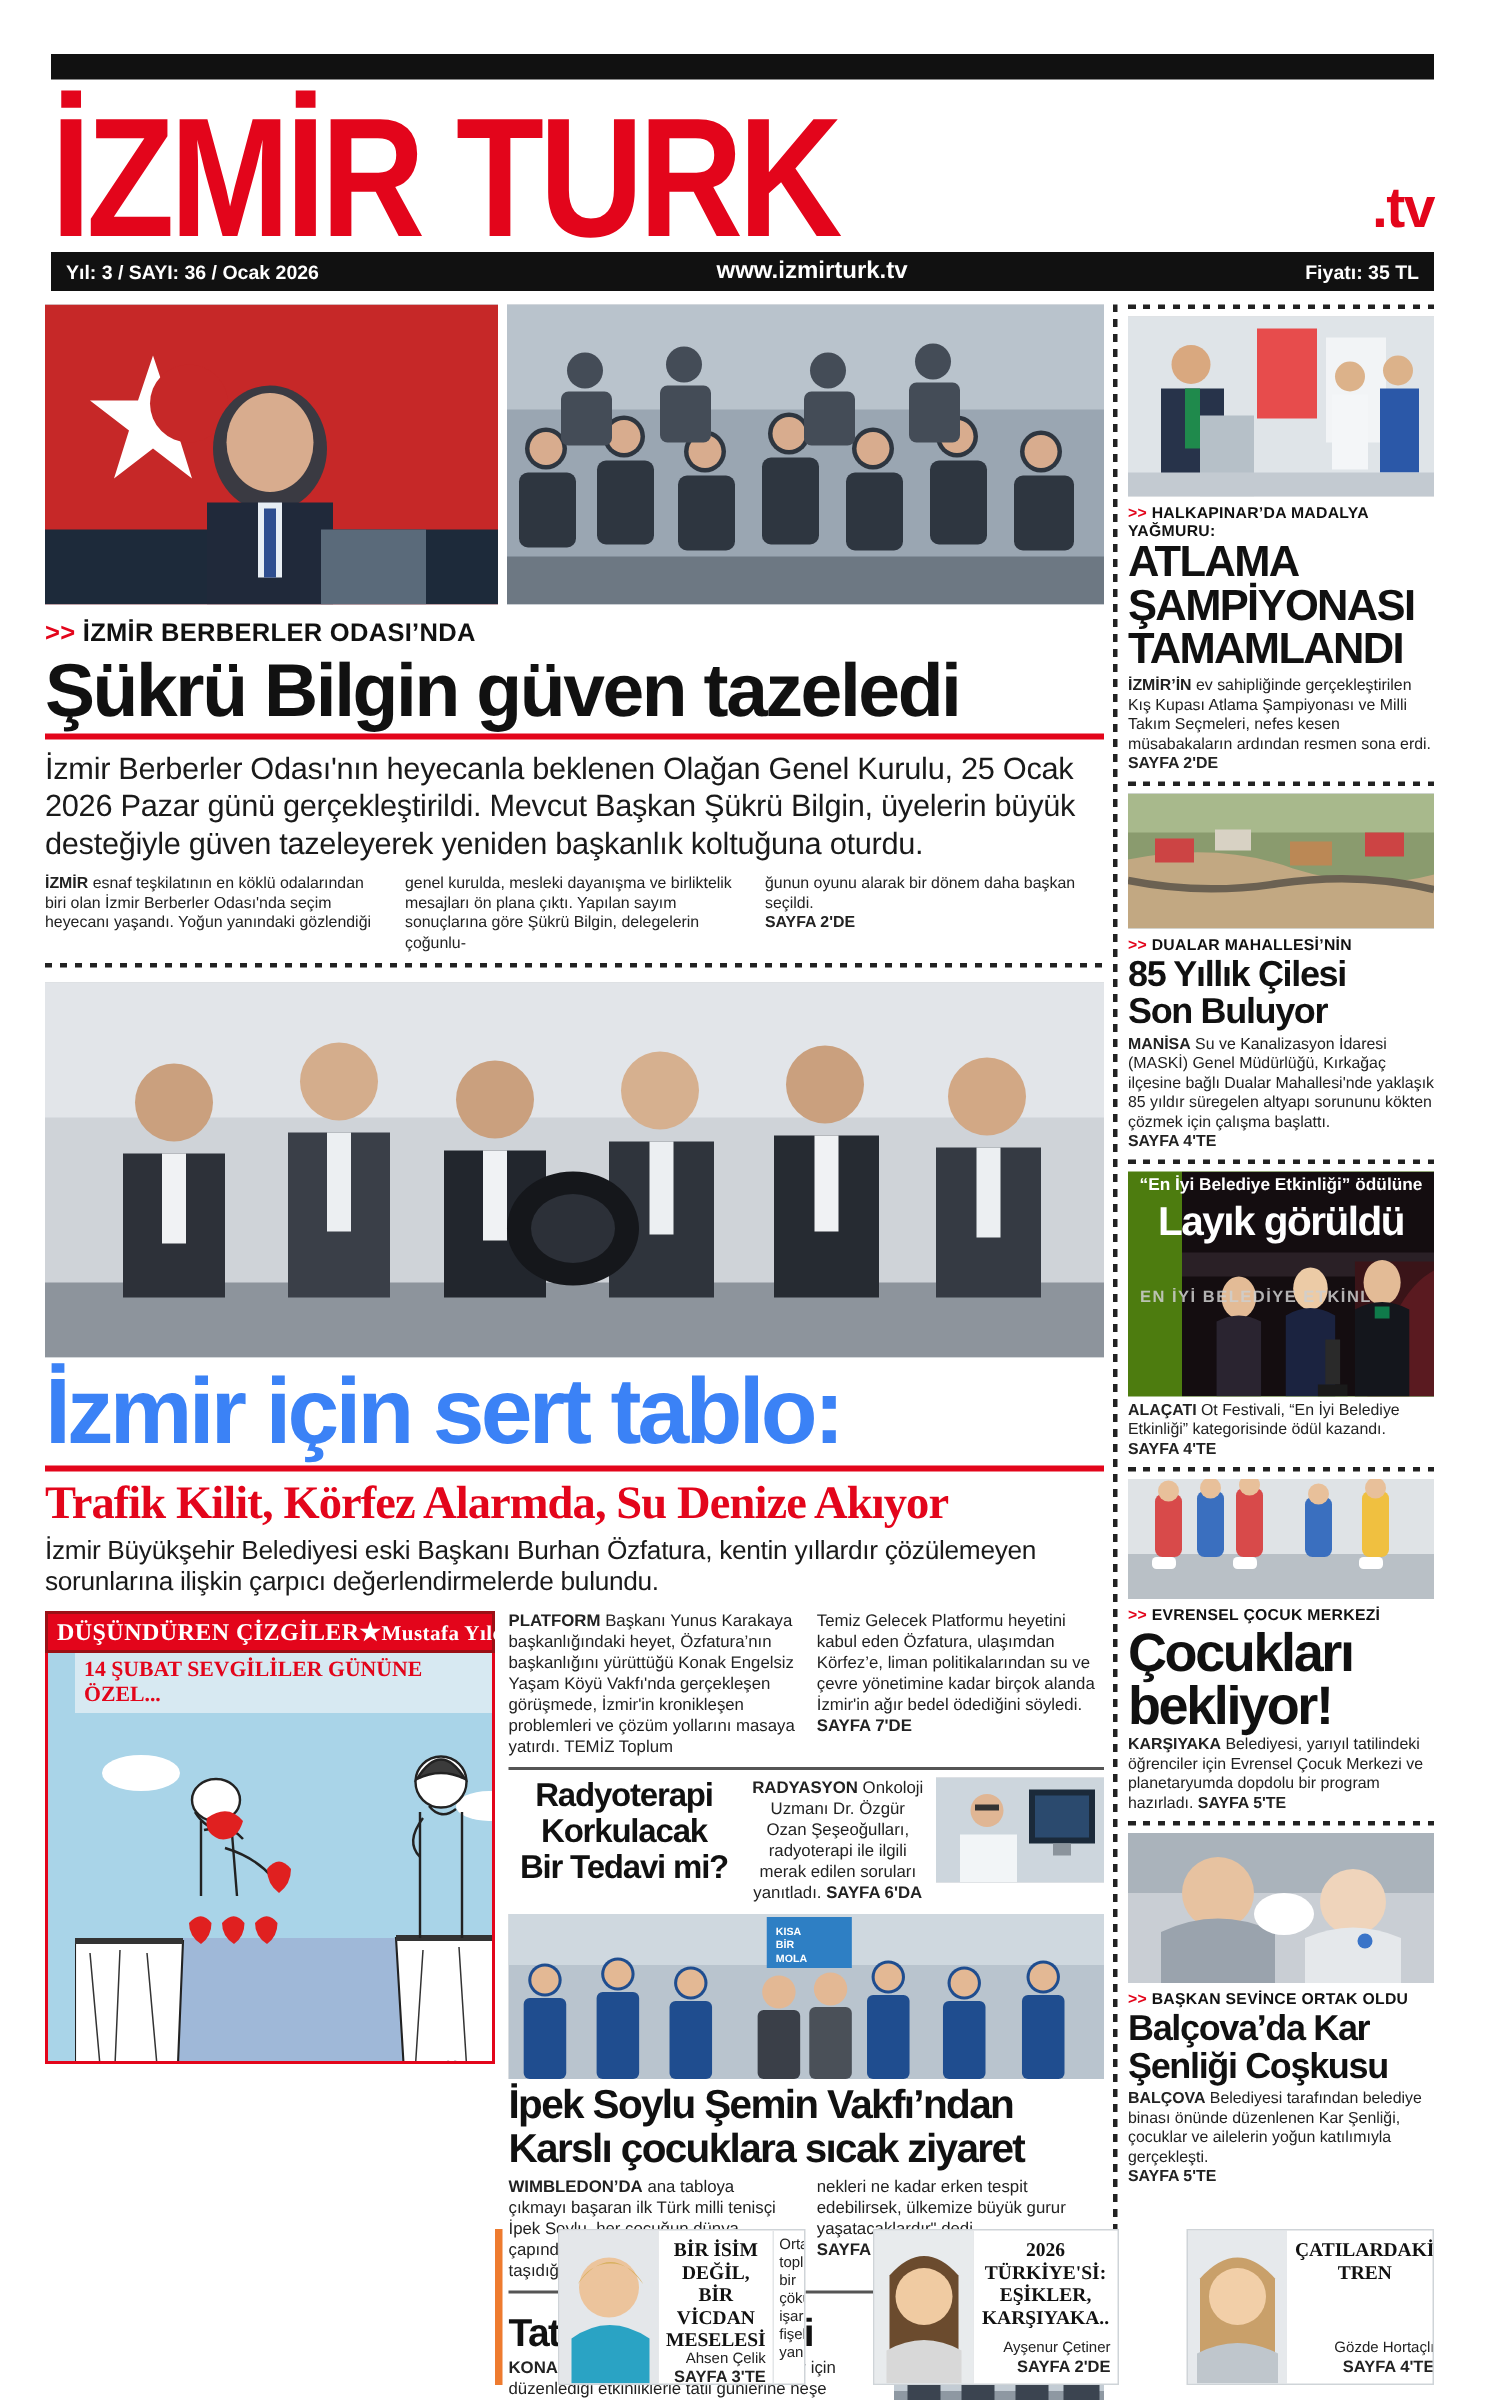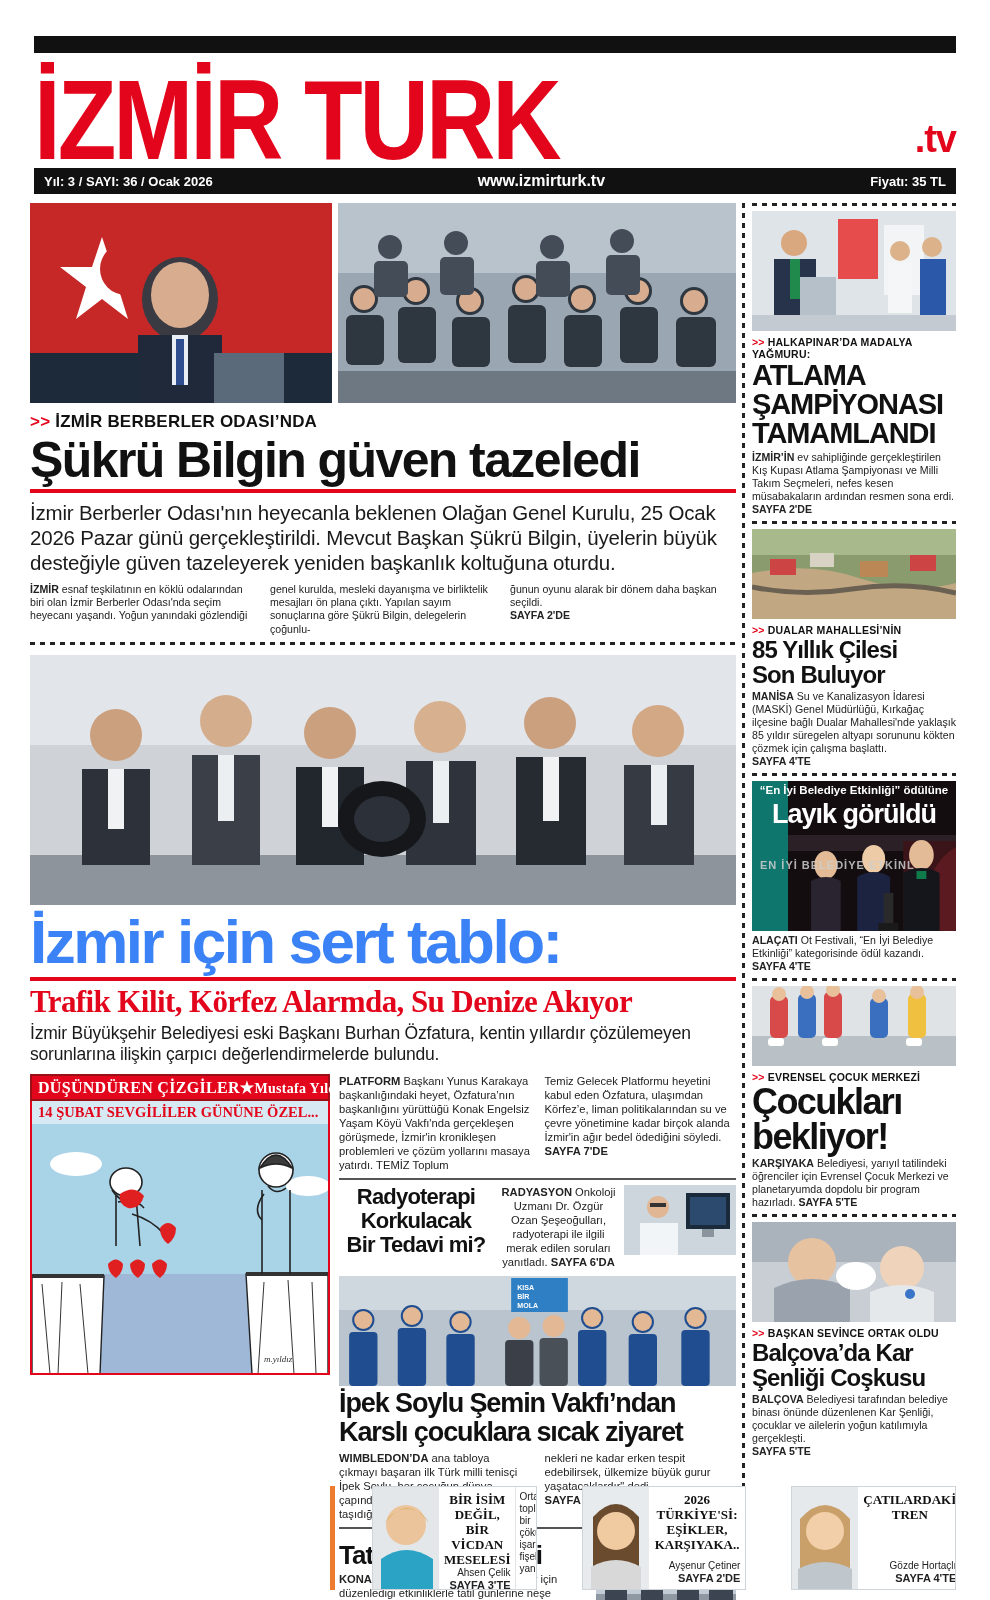--- a/index.html
+++ b/index.html
@@ -82,21 +82,21 @@
 
   
   .midband { display:flex; gap:9px; margin-top:9px; }
   .cartoon-box { width:300px; }
   .cartoon-head {
     background:#e3051b; color:#fff; border:2px solid #9b1016;
     font-family:"Liberation Serif", serif; font-weight:700; font-size:16px;
     padding:2px 6px; letter-spacing:.3px; white-space:nowrap;
   }
   .cartoon-head .author { font-size:14px; }
-  .cartoon-body { border:2px solid #e3051b; border-top:none; background:#a9d4e8; position:relative; height:274px; overflow:hidden;}
+  .cartoon-body { border:2px solid #e3051b; border-top:none; background:#a9d4e8; position:relative; height:274px; overflow:hidden;padding-left:18px;}
   .cartoon-cap { color:#e3051b; font-family:"Liberation Serif",serif; font-weight:700; font-size:14.5px; padding:3px 6px; background:#d7e9f2;}
 
   .mid-right { flex:1; }
   .platform-cols { display:flex; gap:14px; }
   .platform-cols > div { flex:1; font-size:11.2px; line-height:14px; color:#222; }
   .hrline { height:2px; background:#555; margin:6px 0 5px; }
 
   .radyo-row { display:flex; gap:8px;text-align:center; }
   .radyo-title { font-size:22px; font-weight:800; line-height:24px; color:#111; letter-spacing:-.8px; width:154px;}
   .radyo-text { font-size:11.2px; line-height:14px; color:#222; flex:1; }
@@ -114,21 +114,21 @@
   .right-col { position:absolute; left:752px; top:203px; width:204px; }
   .r-photo { height:120px; }
   .r-kicker { font-size:10.5px; font-weight:800; letter-spacing:.2px; color:#111; margin-top:5px; text-transform:uppercase;}
   .r-kicker .gt { color:#e3051b; }
   .r-title-xl { font-size:29px; font-weight:800; line-height:29px; letter-spacing:-1.1px; color:#111; margin-top:1px;}
   .r-title-lg { font-size:24px; font-weight:800; line-height:25px; letter-spacing:-.9px; color:#111; margin-top:1px;}
   .r-title-xxl { font-size:36px; font-weight:800; line-height:35px; letter-spacing:-1.6px; color:#111; margin-top:1px;}
   .r-text { font-size:10.6px; line-height:13px; color:#222; margin-top:3px;}
   .r-text b { font-weight:700; }
 
-  .award-box { position:relative; height:150px; background:#0f766e; overflow:hidden;padding-left:36px;}
+  .award-box { position:relative; height:150px; background:#4d7c0f; overflow:hidden;padding-left:36px;}
   .award-top { position:absolute; left:0; top:3px; width:100%; text-align:center; color:#fff; font-size:11.5px; font-weight:700;}
   .award-main { position:absolute; left:0; top:18px; width:100%; text-align:center; color:#fff; font-size:27px; font-weight:800; letter-spacing:-1px;}
 
   
   .colstrip { position:absolute; left:336px; top:1486px; width:620px; height:104px; display:flex; gap:9px;}
   .colcard { flex:1; border:1px solid #cfd4d8; display:flex; overflow:hidden; background:#fff;margin-left:36px;}
   .colcard .cphoto { width:66px; background:#cfd2d6; flex:0 0 66px;}
   .colcard .cbody { flex:1; display:flex; flex-direction:column; padding:5px 5px 4px; }
   .ctitle { font-family:"Liberation Serif", serif; font-weight:700; font-size:13px; line-height:15px; text-align:center; color:#111;}
   .cmeta { margin-top:auto; text-align:right; font-size:10px; line-height:12px; color:#222;}

